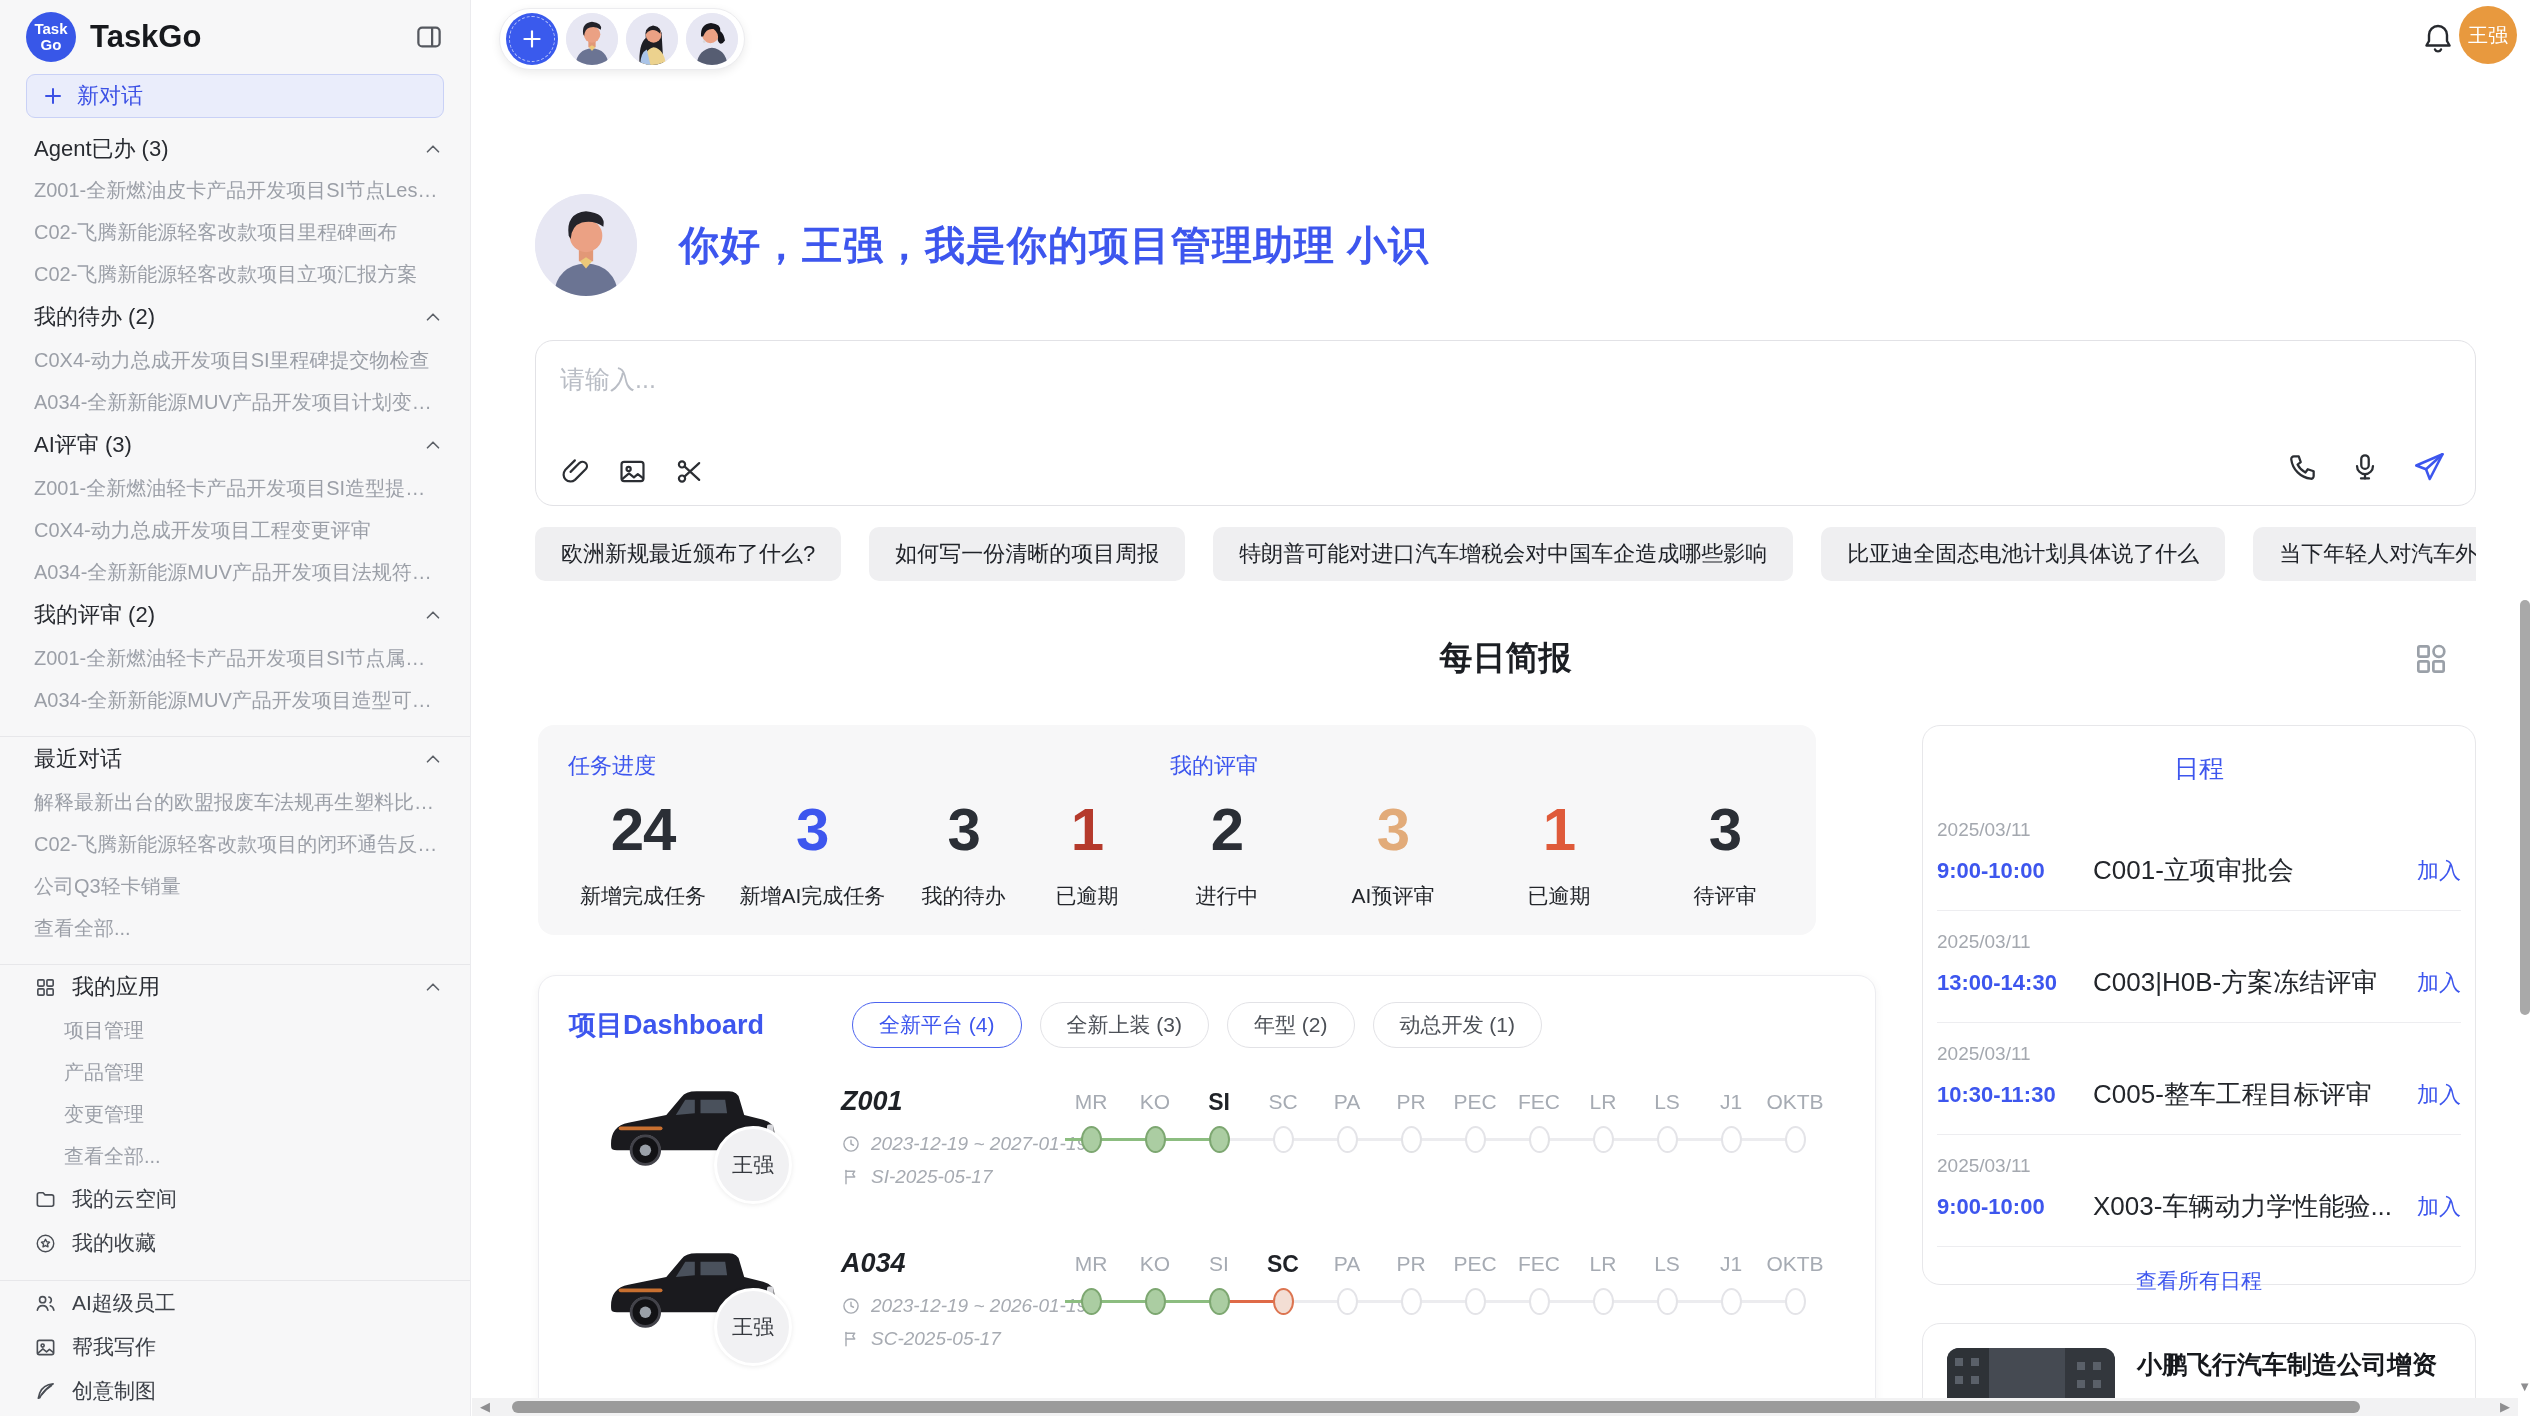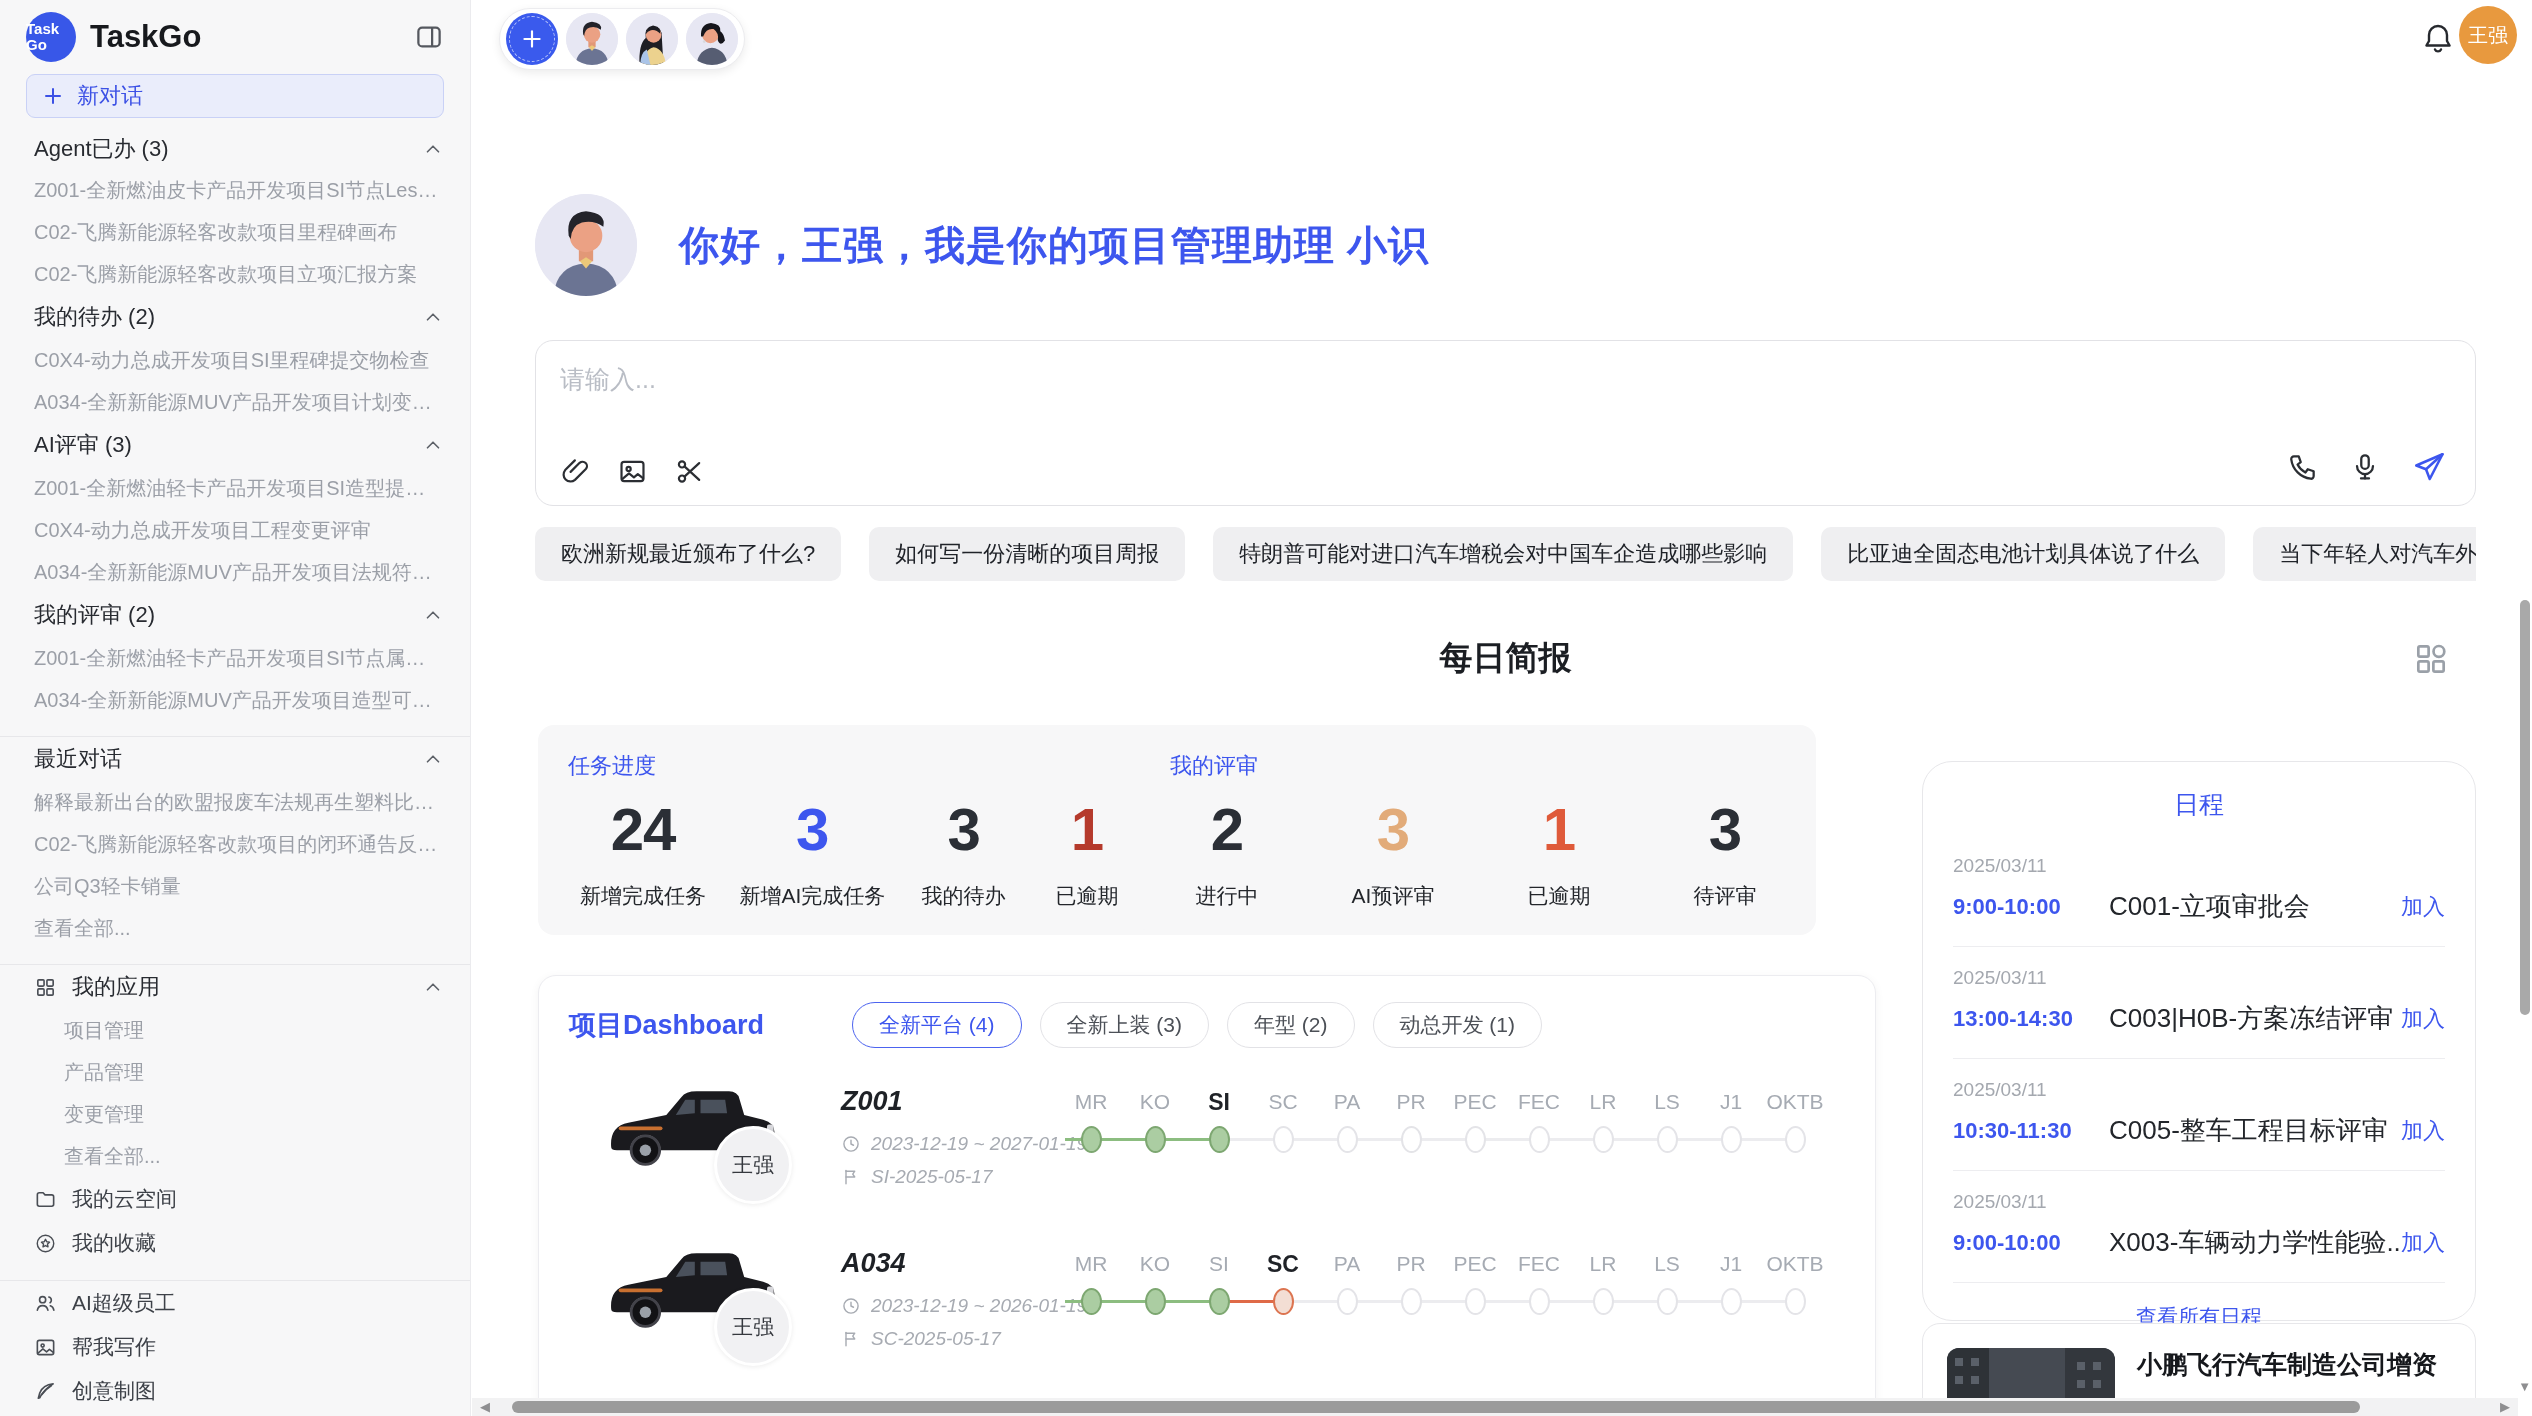--- a/index.html
+++ b/index.html
@@ -5,21 +5,21 @@
   * { margin:0; padding:0; box-sizing:border-box; }
   html,body { background:#e9e9e9; }
   body { font-family:"Liberation Sans","DejaVu Sans",sans-serif; }
   .screen { position:relative; width:2532px; height:1416px; background:#fff; overflow:hidden; color:#23262b; }
 
   svg.i { display:block; }
 
   
   .sidebar { position:absolute; left:0; top:0; bottom:0; width:471px; background:#f7f7f8; border-right:1px solid #ebebee; padding:0 26px; overflow:hidden; }
   .logo-row { display:flex; align-items:center; height:74px; position:relative; }
-  .logo-badge { width:50px; height:50px; border-radius:50%; background:#3857e8; color:#fff; display:flex; flex-direction:column; align-items:flex-start; justify-content:center; font-size:15px; line-height:16px; font-weight:bold; flex:none; }
+  .logo-badge { width:50px; height:50px; border-radius:50%; background:#3857e8; color:#fff; display:flex; flex-direction:column; align-items:center; justify-content:center; font-size:15px; line-height:16px; font-weight:bold; flex:none; }
   .app-name { font-size:31px; font-weight:bold; color:#17191d; margin-left:14px; }
   .panel-btn { position:absolute; right:0; top:22px; color:#55585f; cursor:pointer; background:none; border:none; }
   .new-chat { display:flex; align-items:center; gap:12px; height:44px; width:100%; border-radius:9px; background:#eaedfb; border:1px solid #c9d1f6; color:#3c51e5; font-size:22px; padding:0 14px; cursor:pointer; font-family:inherit; }
   .sb-head { display:flex; align-items:center; justify-content:space-between; height:44px; font-size:22px; color:#282b31; padding-left:8px; cursor:pointer; }
   .sb-head.h1 { margin-top:11px; height:40px; }
   .sb-head .chev { color:#5d6168; }
   .sb-item { height:42px; line-height:42px; font-size:20px; color:#9b9fa7; white-space:nowrap; overflow:hidden; text-overflow:ellipsis; padding-left:8px; cursor:pointer; }
   .sb-div { border-top:1px solid #e7e7ea; margin:15px -26px 0 -26px; }
   .sb-sub { padding-left:38px; }
   .sb-row { display:flex; align-items:center; gap:15px; height:44px; font-size:21px; color:#3d4148; padding-left:8px; cursor:pointer; }
@@ -87,21 +87,21 @@
   .ms.cur .ms-label { color:#1f2227; font-weight:bold; font-size:23px; }
   .ms-dot { display:inline-block; width:21px; height:27px; border-radius:50%; background:#fff; border:2px solid #e4e4e8; position:relative; z-index:2; margin-top:6px; }
   .ms::before { content:""; position:absolute; top:54px; left:-32px; width:64px; height:3px; background:#ececef; }
   .ms.first::before { left:6px; width:26px; }
   .ms.lg::before { background:#8cbd80; }
   .ms.lo::before { background:#df6a47; }
   .ms.done .ms-dot { background:#abcda2; border-color:#7da771; }
   .ms.over .ms-dot { background:#f3ded4; border-color:#dc7450; }
 
   
-  .sched { position:absolute; left:1922px; top:725px; width:554px; height:560px; border:1.5px solid #e7e7ea; border-radius:30px; background:#fff; padding:0 30px;margin-top:36px; }
+  .sched { position:absolute; left:1922px; top:725px; width:554px; height:560px; border:1.5px solid #e7e7ea; border-radius:18px; background:#fff; padding:0 14px; }
   .sched-title { text-align:center; margin-top:26px; font-size:25px; color:#3d56ee; font-weight:normal; }
   .sched-list { margin-top:14px; }
   .sched-item { padding:20px 0 22px 0; border-bottom:1px solid #ededf0; }
   .s-date { font-size:19px; color:#a4a8af; }
   .s-row { display:flex; align-items:center; margin-top:12px; }
   .s-time { font-size:22px; font-weight:bold; color:#3d56ee; width:156px; flex:none; }
   .s-title { font-size:26px; color:#23262b; flex:1; white-space:nowrap; overflow:hidden; }
   .s-join { font-size:22px; color:#3d56ee; cursor:pointer; background:none; border:none; font-family:inherit; }
   .sched-viewall { text-align:center; margin-top:20px; font-size:21px; color:#3d56ee; cursor:pointer; }
 

